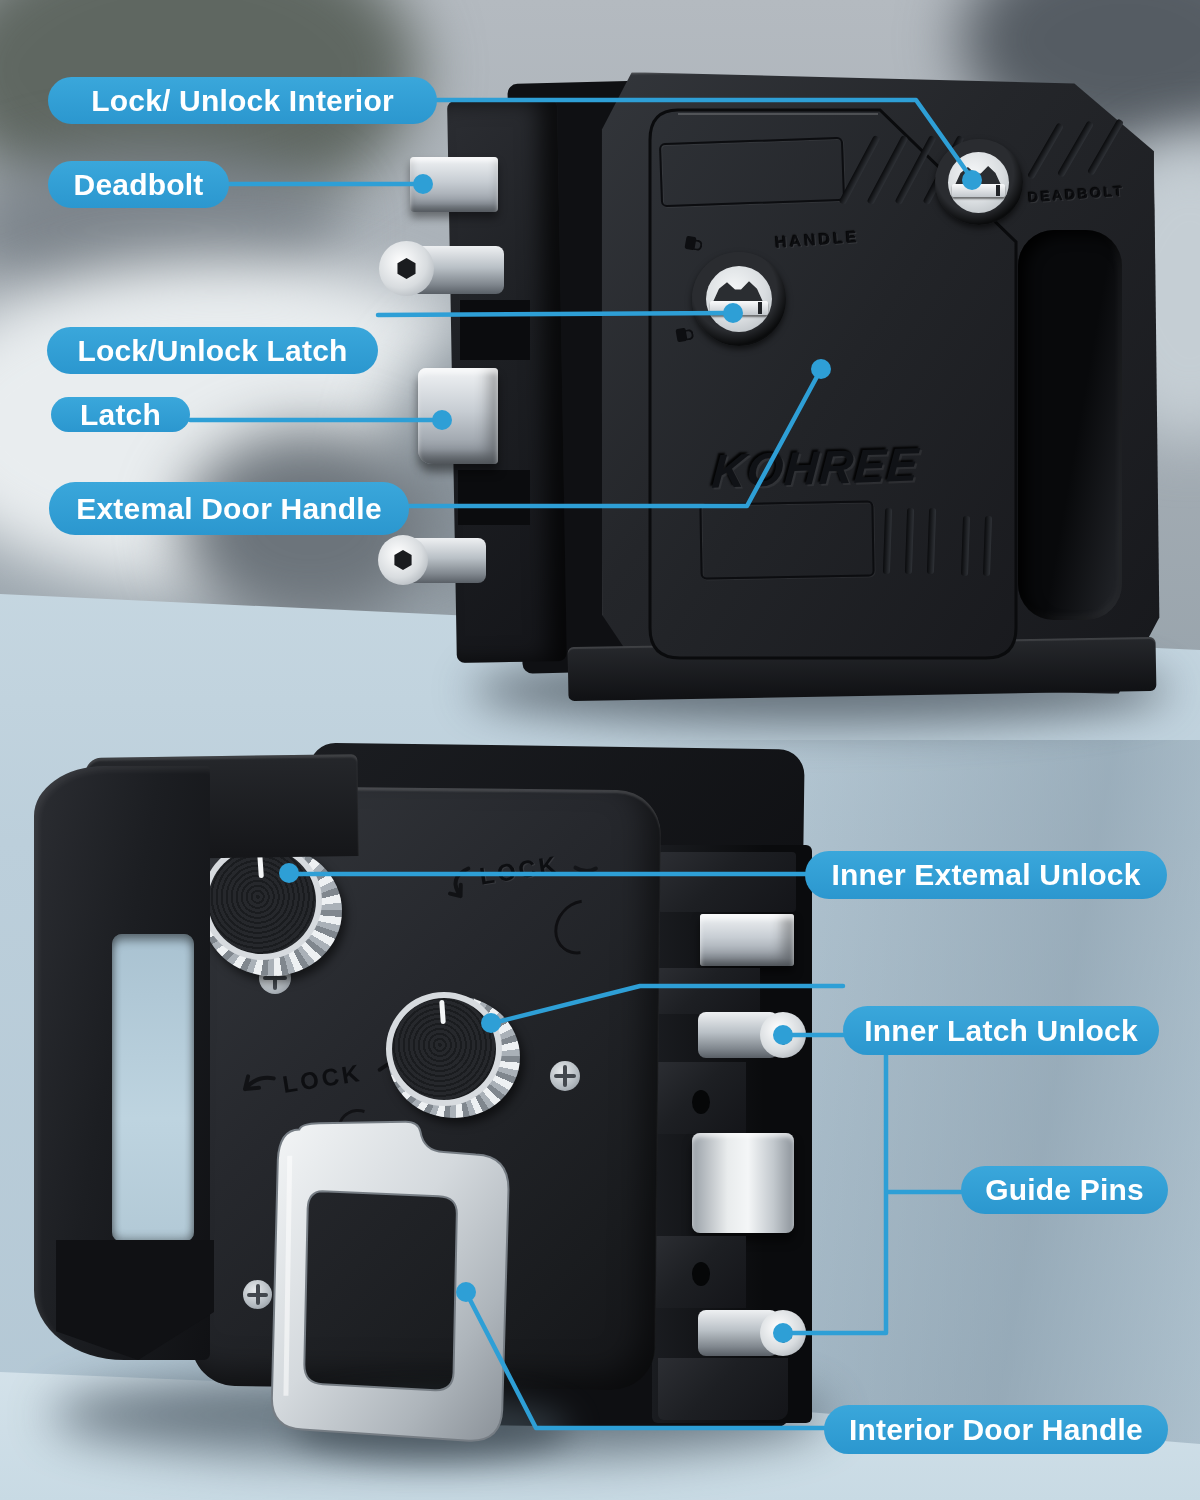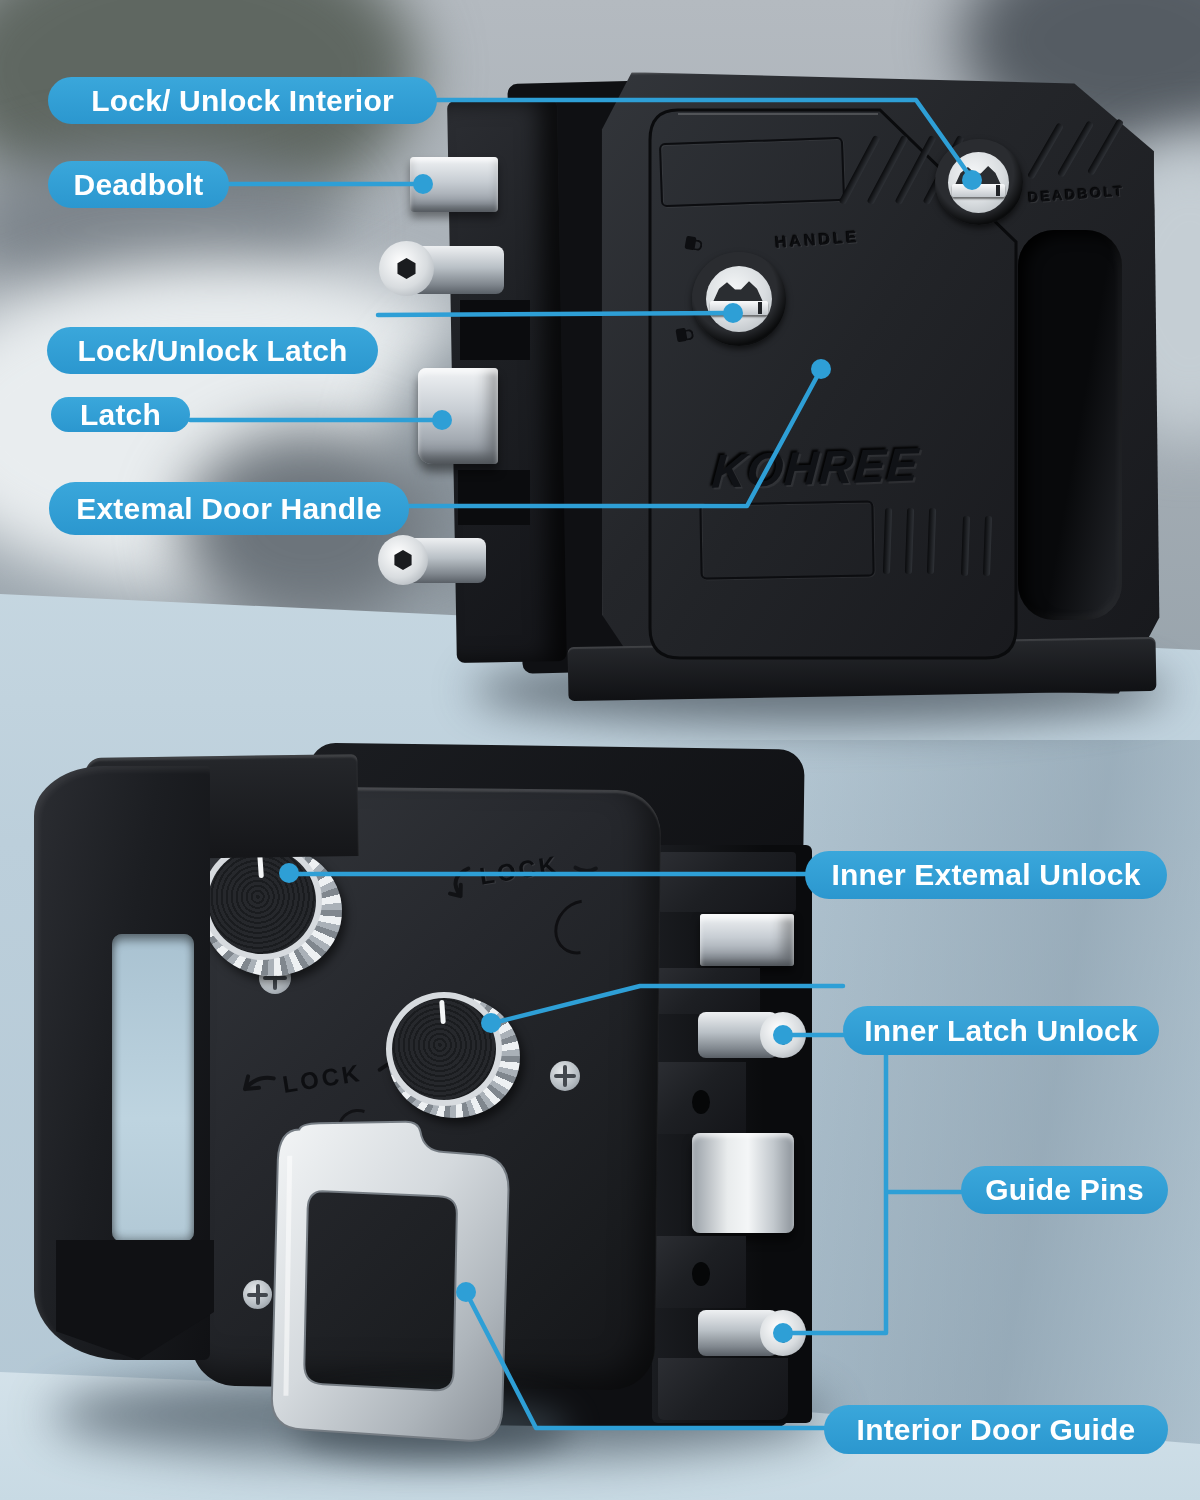--- a/index.html
+++ b/index.html
@@ -287,14 +287,14 @@
   </svg>
 
   <div class="pill" style="left:48px;top:77px;width:389px;height:47px;">Lock/ Unlock Interior</div>
   <div class="pill" style="left:48px;top:161px;width:181px;height:47px;">Deadbolt</div>
   <div class="pill" style="left:47px;top:294px;width:331px;height:47px;margin-top:33px;">Lock/Unlock Latch</div>
   <div class="pill" style="left:51px;top:397px;width:139px;height:35px;">Latch</div>
   <div class="pill" style="left:49px;top:482px;width:360px;height:53px;">Extemal Door Handle</div>
   <div class="pill" style="left:805px;top:851px;width:362px;height:48px;">Inner Extemal Unlock</div>
   <div class="pill" style="left:843px;top:962px;width:316px;height:49px;margin-top:44px;">Inner Latch Unlock</div>
   <div class="pill" style="left:961px;top:1166px;width:207px;height:48px;">Guide Pins</div>
-  <div class="pill" style="left:824px;top:1405px;width:344px;height:49px;">Interior Door Guide</div>
+  <div class="pill" style="left:824px;top:1405px;width:344px;height:49px;">Interior Door Handle</div>
 </div>
 
 </body></html>

